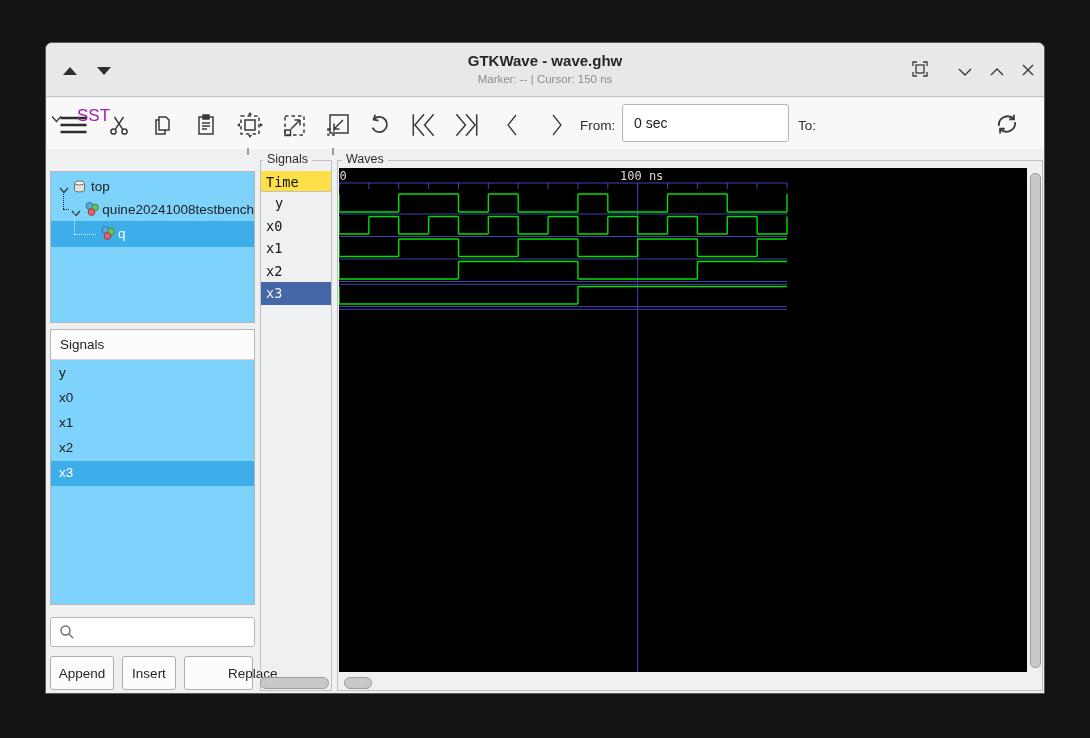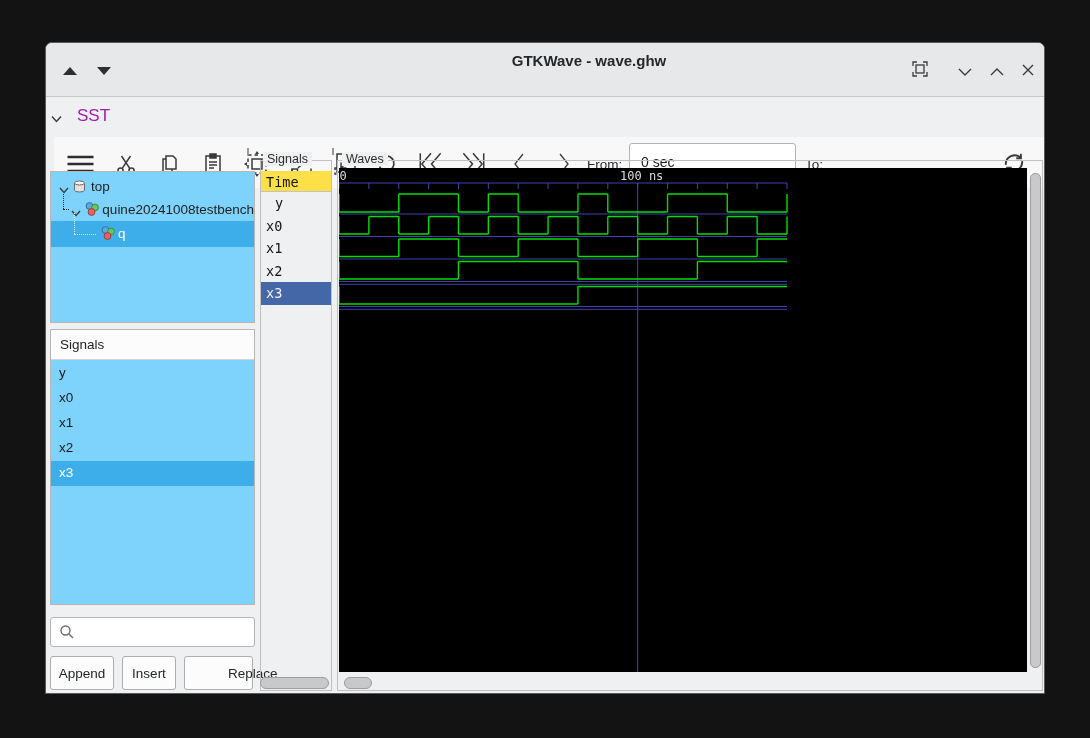--- a/index.html
+++ b/index.html
@@ -1,29 +1,29 @@
 <!DOCTYPE html>
 <html><head>
 <meta charset="utf-8">
 <style>
   * { margin:0; padding:0; box-sizing:border-box; }
   html,body { width:1090px; height:738px; background:#131313; font-family:"Liberation Sans",sans-serif; overflow:hidden; }
   .window { position:absolute; left:45px; top:42px; width:1000px; height:652px; background:#eff0f1;
             border:1px solid #5a5a5a; border-radius:7px 7px 0 0; overflow:hidden; }
   
-  .titlebar { position:absolute; left:0; top:0; width:100%; height:54px; background:#e7e8e9; border-bottom:1px solid #c6c7c8;padding-left:44px; }
+  .titlebar { position:absolute; left:0; top:0; width:100%; height:54px; background:#e7e8e9; border-bottom:1px solid #c6c7c8; }
   .tb-title { position:absolute; top:9px; width:100%; text-align:center; font-size:15px; color:#24272a; font-weight:bold; }
   .tb-sub   { position:absolute; top:30px; width:100%; text-align:center; font-size:11.5px; color:#8a8d90; }
   .tri-up, .tri-down { position:absolute; top:24px; width:0; height:0; cursor:default; }
   .tri-up   { left:17px; border-left:7px solid transparent; border-right:7px solid transparent; border-bottom:8px solid #2f2f2f; }
   .tri-down { left:51px; border-left:7px solid transparent; border-right:7px solid transparent; border-top:8px solid #2f2f2f; }
   .winbtn { position:absolute; top:18px; width:16px; height:16px; }
   .winbtn svg { width:100%; height:100%; }
   
-  .toolbar { position:absolute; left:8px; top:55px; width:100%; height:51px; background:#f8f8f9;margin-top:39px; }
+  .toolbar { position:absolute; left:1px; top:55px; width:100%; height:51px; background:#f8f8f9; }
   .tool { position:absolute; top:13px; width:28px; height:28px; }
   .tool svg { width:100%; height:100%; }
   .tb-label { position:absolute; top:20px; font-size:13.5px; color:#2b2d2f; }
   .tb-input { position:absolute; top:6px; height:38px; background:#fff; border:1px solid #b4b4b6; border-radius:3px;
               font-size:14px; color:#1b1b1b; padding-left:11px; font-family:"Liberation Sans",sans-serif; }
   
   .sst-chevron { position:absolute; left:5px; top:66px; }
   .sst-label { position:absolute; left:31px; top:63px; font-size:17px; color:#a21caf; }
   .box { position:absolute; background:#7dd3fc; border:1px solid #b6b6b8; }
   .tree-row { position:absolute; left:0; width:100%; height:23px; font-size:13.5px; color:#1e1e1e; }
@@ -54,20 +54,21 @@
 </style>
 </head>
 <body>
 
 <div class="window">
 
   <div class="titlebar">
     <div class="tri-up"></div>
     <div class="tri-down"></div>
     <div class="tb-title">GTKWave - wave.ghw</div>
+    <div class="tb-sub">Marker: -- | Cursor: 150 ns</div>
     <div class="winbtn" style="left:866px;">
       <svg viewBox="0 0 16 16" fill="none" stroke="#3a3a3a" stroke-width="1.3">
         <path d="M1 5 V1 H5 M11 1 H15 V5 M15 11 V15 H11 M5 15 H1 V11"></path>
         <rect x="4" y="4" width="8" height="8"></rect>
       </svg>
     </div>
     <div class="winbtn" style="left:911px;top:21px;">
       <svg viewBox="0 0 16 16" fill="none" stroke="#3a3a3a" stroke-width="1.4">
           <path d="M2 5 L8 11 L14 5"></path>
         </svg>

